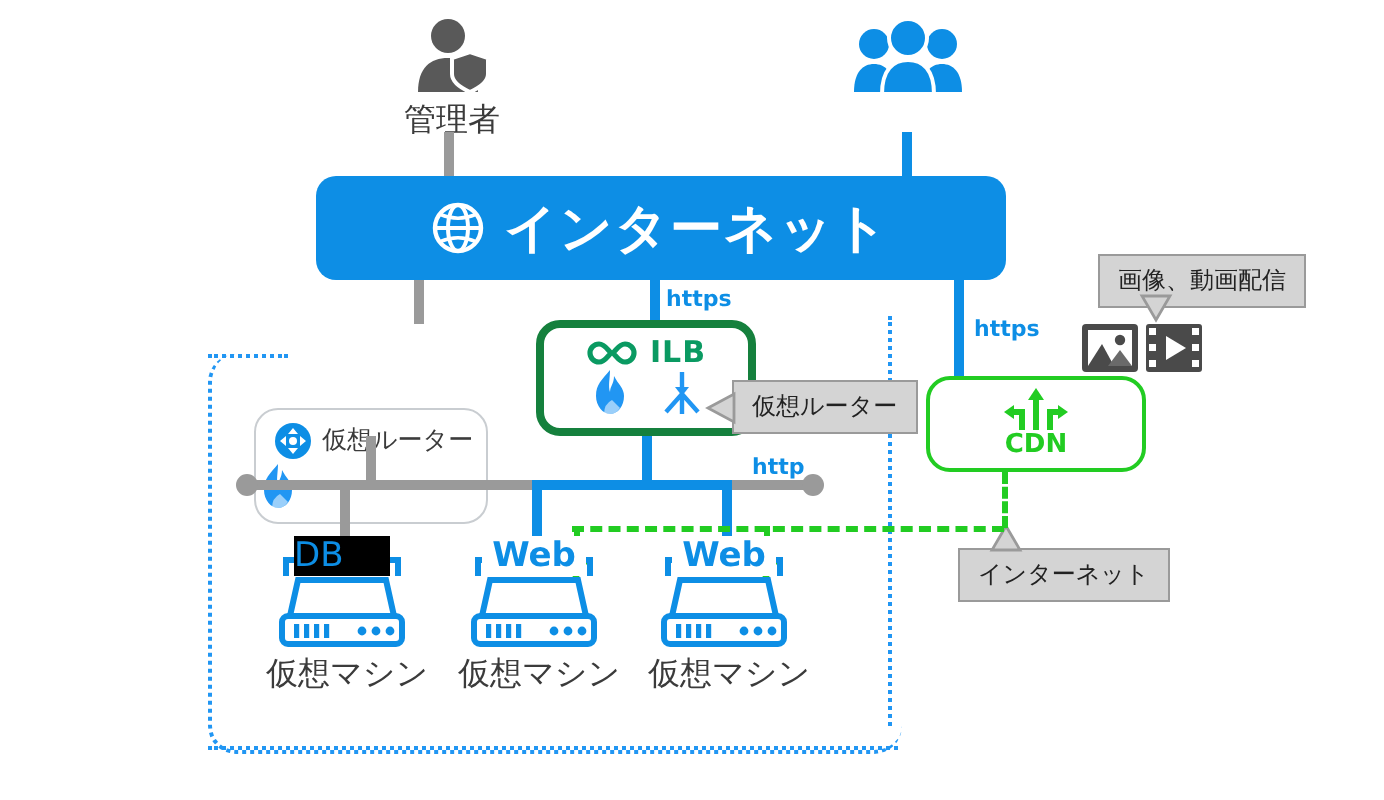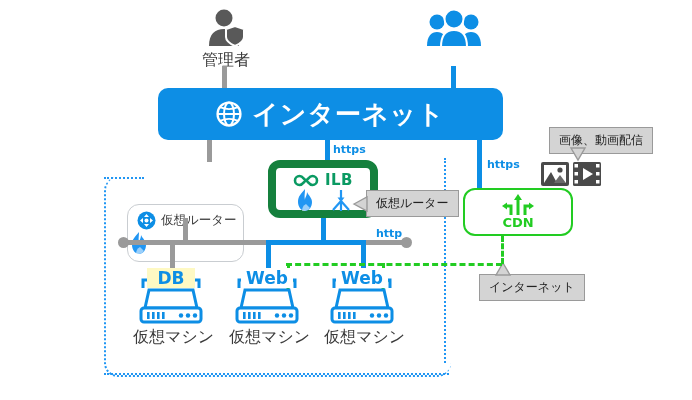--- a/index.html
+++ b/index.html
@@ -14,21 +14,21 @@
   .banner-text{font-size:26px;font-weight:bold;color:#fff;letter-spacing:1px;}
 
   
   #internet{left:158px;top:88px;width:345px;height:52px;background:#0d8ee5;
             border-radius:10px;display:flex;align-items:center;justify-content:center;gap:10px;}
 
   
   .box{border-radius:12px;background:#fff;box-sizing:border-box;}
   .box-gray{border:1.6px solid #c9cdd1;}
   .box-green{border:2px solid #22cc22;}
-  .box-teal{border:8px solid #15803d;}
+  .box-teal{border:4px solid #15803d;}
 
   
   .callout{background:#d4d4d4;border:1.5px solid #9a9a9a;color:#222;
            font-size:12px;padding:4px 9px;white-space:nowrap;box-sizing:border-box;}
 
   
   .v-blue{background:#0d8ee5;width:5px;}
   .v-gray{background:#9a9a9a;width:5px;}
   .h-gray{background:#9a9a9a;height:5px;}
   .h-blue{background:#0d8ee5;height:5px;}
@@ -225,22 +225,22 @@
   </div>
   <div class="abs green-dash-v" style="left:382px;top:263px;height:18px;"></div>
   <div class="abs" style="left:376px;top:278px;">
     <svg width="14" height="14" viewBox="0 0 14 14">
         <path d="M7 13 L1 3 H13 Z" fill="#22cc22"></path>
       </svg>
   </div>
 
   <div class="abs" style="left:133px;top:272px;width:76px;">
     <div style="position:relative;height:54px;">
-      <div style="position:absolute;left:14px;top:-4px;width:48px;text-align:center;
-                  font-size:17px;font-weight:bold;color:#0d8ee5;background:#fef9c3;z-index:2;">DB</div>
+      <div style="position:absolute;left:14px;top:-4px;width:48px;
+                  font-size:17px;font-weight:normal;color:#0d8ee5;background:#000000;z-index:2;">DB</div>
       <span>
         <svg width="76" height="54" viewBox="0 0 76 54">
           <path d="M10 16 V8 H66 V16" fill="none" stroke="#0d8ee5" stroke-width="3"></path>
           <path d="M12 36 L16 18 H60 L64 36 Z" fill="#fff" stroke="#0d8ee5" stroke-width="3"></path>
           <rect x="8" y="36" width="60" height="14" rx="3" fill="#fff" stroke="#0d8ee5" stroke-width="3"></rect>
           <g fill="#0d8ee5">
             <rect x="14" y="40" width="2.6" height="7"></rect>
               <rect x="19" y="40" width="2.6" height="7"></rect>
             <rect x="24" y="40" width="2.6" height="7"></rect>
               <rect x="29" y="40" width="2.6" height="7"></rect>

